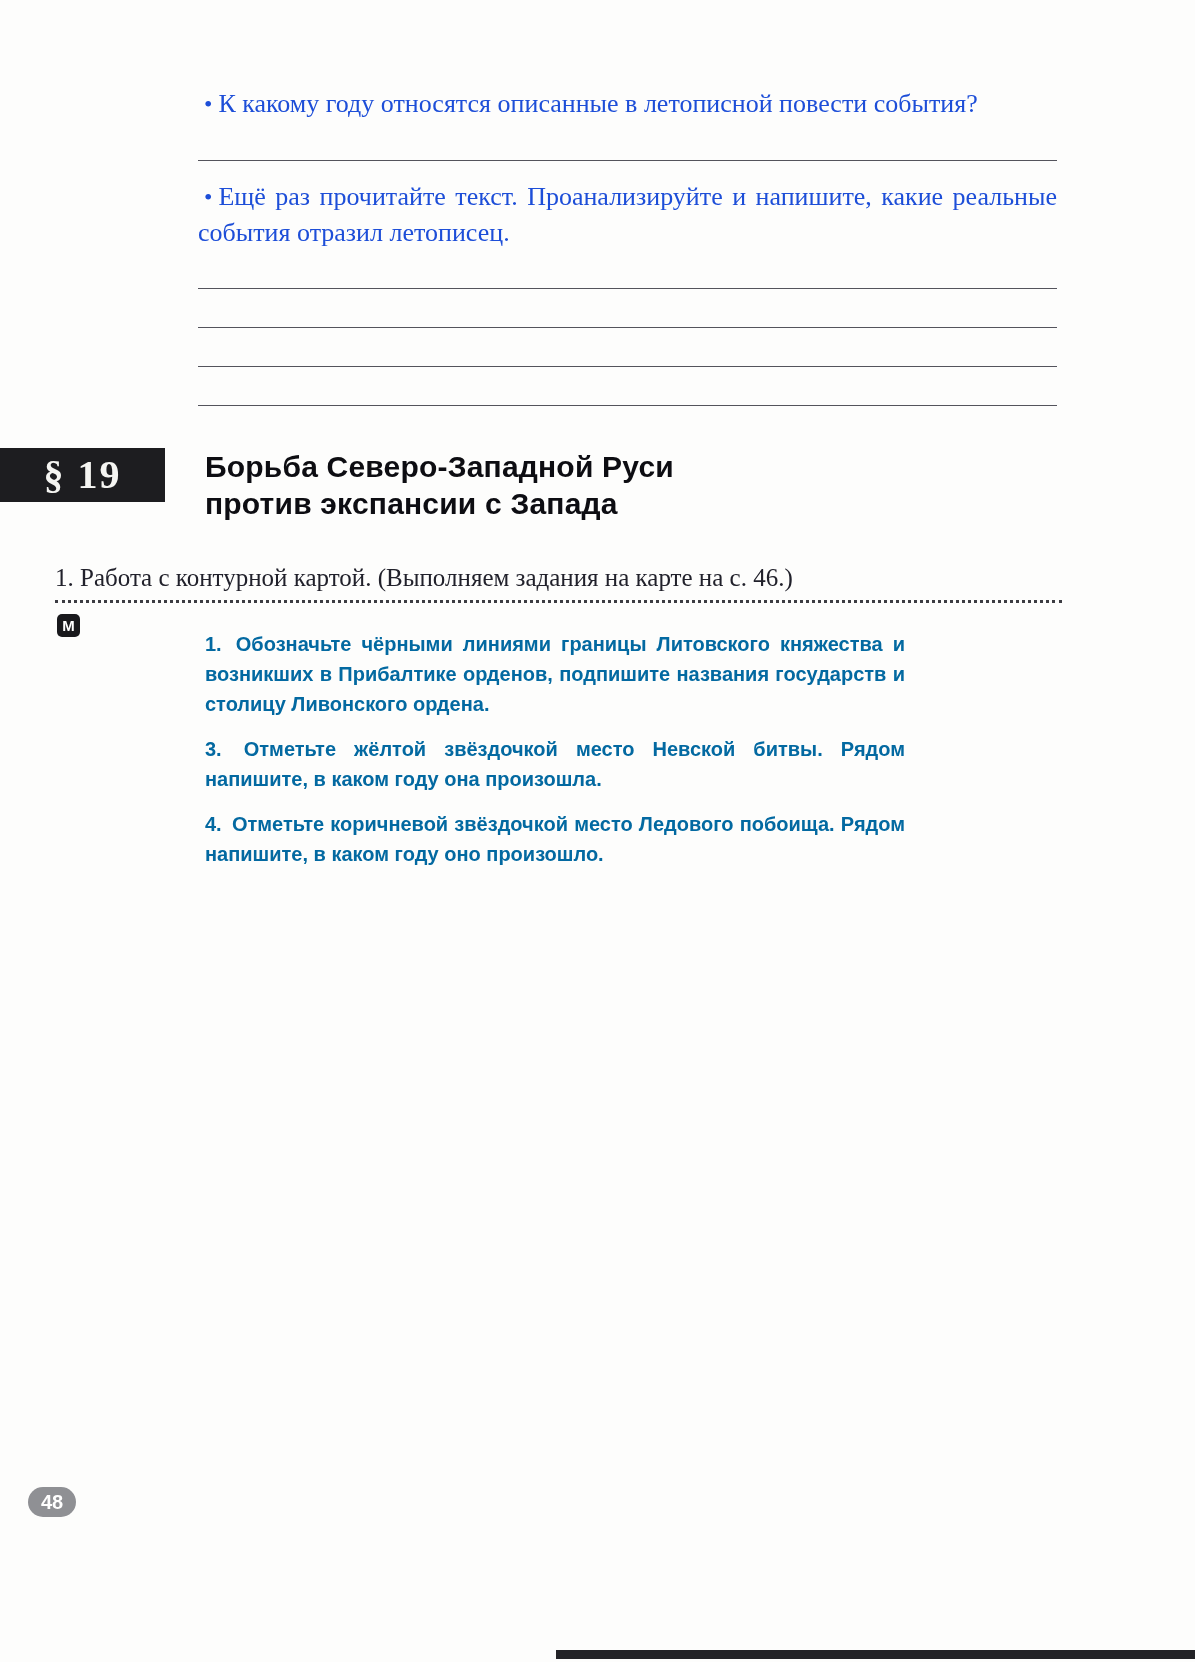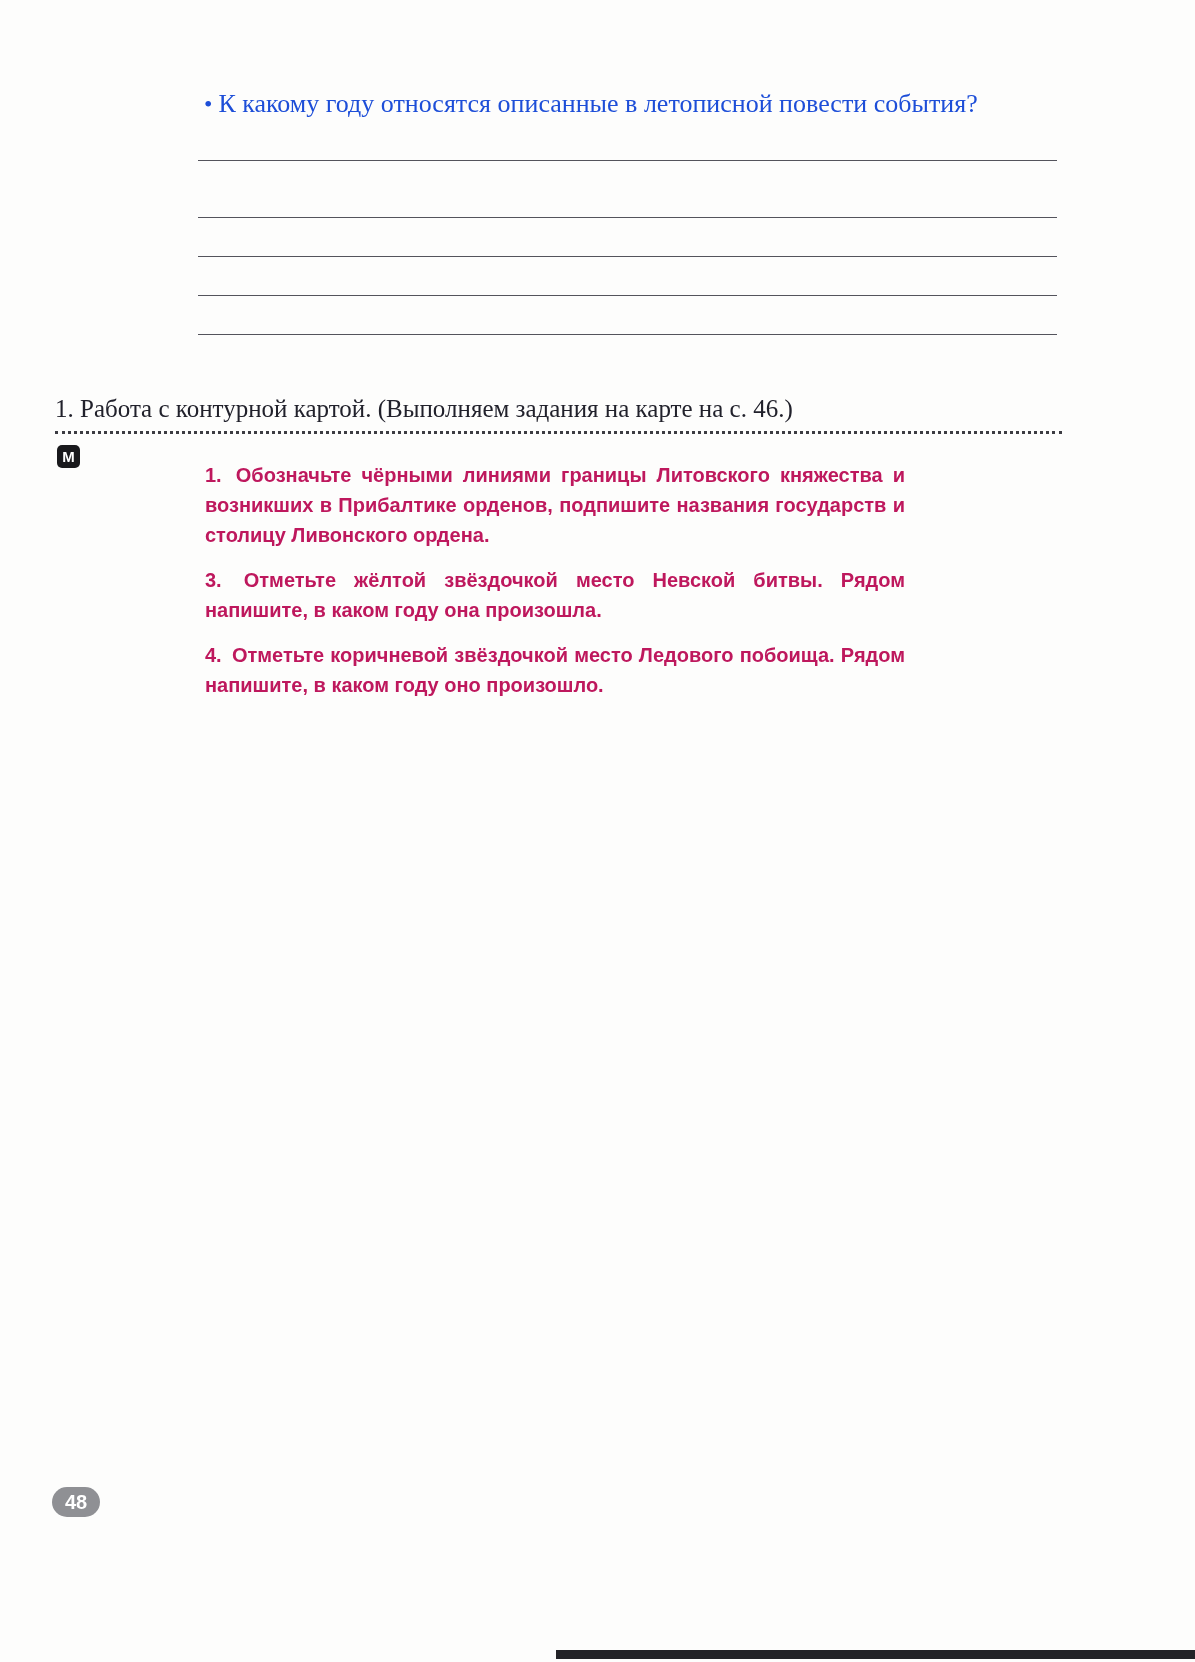--- a/index.html
+++ b/index.html
@@ -82,29 +82,29 @@
   .tasks {
     margin: 26px 0 0 150px;
     width: 700px;
   }
   .task {
     margin: 0 0 15px 0;
     font-family: "Liberation Sans", sans-serif;
     font-weight: bold;
     font-size: 20px;
     line-height: 30px;
-    color: #be185d;
+    color: #0369a1;
     text-align: justify;
   }
   .task-num { margin-right: 4px; }
 
   
   .page-badge {
     position: absolute;
-    left: 52px;
+    left: 28px;
     top: 1487px;
     width: 48px;
     height: 30px;
     background: #8f9094;
     border-radius: 15px;
     color: #ffffff;
     font: bold 20px/30px "Liberation Sans", sans-serif;
     text-align: center;
   }
   .bottom-bar {
@@ -121,27 +121,37 @@
 
 <div class="page">
 
   <section class="questions">
 
   <div class="q-block">
         <p class="q-text"><span class="bullet">•</span>К какому году относятся описанные в летописной повести события?</p>
         <div class="answer-line"></div>
       </div>
       <div class="q-block">
+        <p class="q-text"><span class="bullet">•</span>Ещё раз прочитайте текст. Проанализируйте и напишите, какие реальные события отразил летописец.</p>
         <div class="answer-line"></div>
         <div class="answer-line"></div>
         <div class="answer-line"></div>
         <div class="answer-line"></div>
       </div>
     </section>
 
+  <div class="section-header">
+    <div class="section-num-box">
+      <span>§ 19</span>
+    </div>
+    <h1 class="section-title">
+      <span>Борьба Северо-Западной Руси</span><br>
+      <span>против экспансии с Запада</span>
+    </h1>
+  </div>
 
   <section class="lower">
     <div class="task-header">1. Работа с контурной картой. (Выполняем задания на карте на с. 46.)</div>
     <div class="dotted-rule"></div>
     <div class="map-badge">М</div>
     <div class="tasks">
 
     <p class="task"><span class="task-num">1.</span> Обозначьте чёрными линиями границы Литовского княжества и возникших в Прибалтике орденов, подпишите названия государств и столицу Ливонского ордена.</p>
         <p class="task"><span class="task-num">3.</span> Отметьте жёлтой звёздочкой место Невской битвы. Рядом напишите, в каком году она произошла.</p>
         <p class="task"><span class="task-num">4.</span> Отметьте коричневой звёздочкой место Ледового побоища. Рядом напишите, в каком году оно произошло.</p>

